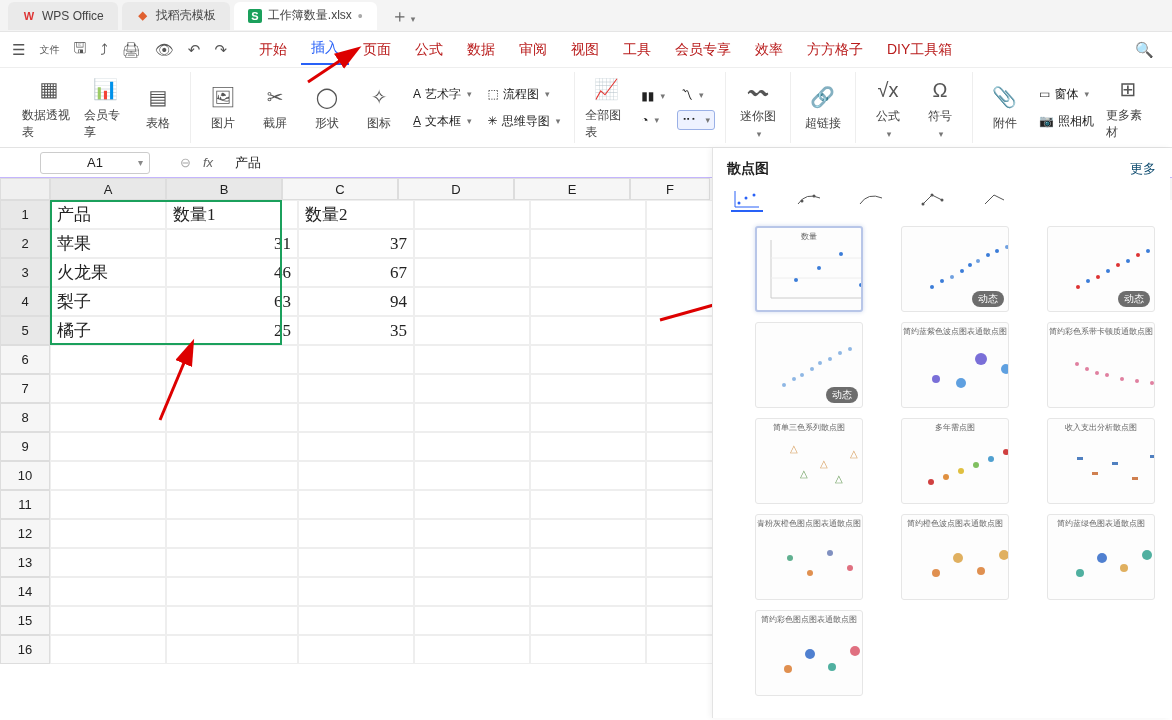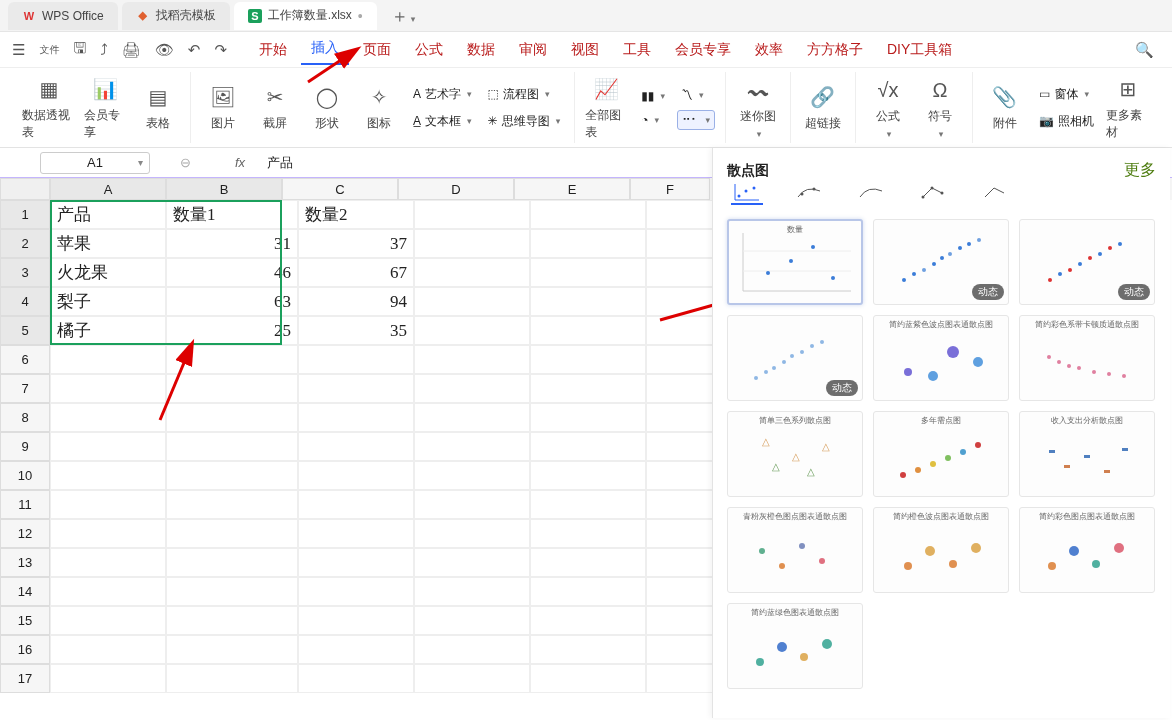--- a/index.html
+++ b/index.html
@@ -31,21 +31,21 @@
   .ribbon-btn .ic { width: 28px; height: 28px; display: flex; align-items: center; justify-content: center; font-size: 20px; color: #555; }
   .ribbon-mini-col { display: flex; flex-direction: column; gap: 6px; font-size: 12px; }
   .ribbon-mini { display: flex; align-items: center; gap: 4px; padding: 2px 4px; white-space: nowrap; }
   .caret { font-size: 9px; color: #777; margin-left: 2px; }
 
   
   .formula-bar { height: 30px; display: flex; align-items: center; border-bottom: 1px solid #c4b5fd; font-size: 13px; }
   .name-box { width: 110px; border: 1px solid #ccc; border-radius: 3px; height: 22px; margin-left: 40px; display: flex; align-items: center; justify-content: center; position: relative; }
   .name-box .dd { position: absolute; right: 6px; font-size: 10px; color: #888; }
   .fx-area { display: flex; align-items: center; margin-left: 30px; gap: 12px; }
-  .fx-area .fx { font-style: italic; color: #666; margin-left: 32px; }
+  .fx-area .fx { font-style: italic; color: #666; }
   .fx-val { margin-left: 10px; }
 
   
   .sheet { position: relative; }
   .col-headers { display: flex; height: 22px; background: #f6f6f6; font-size: 13px; }
   .corner { width: 50px; border: 1px solid #ddd; background: #f0f0f0; }
   .col-h { border: 1px solid #ddd; display: flex; align-items: center; justify-content: center; background: #f6f6f6; }
   .col-A { width: 116px; background: #e8e8e8; }
   .col-B { width: 116px; background: #e8e8e8; }
   .col-C { width: 116px; }
@@ -65,28 +65,28 @@
   .cell.cE { width: 116px; }
   .cell.cF { width: 80px; }
   .sel-outline { position: absolute; border: 2px solid #1ba05c; pointer-events: none; }
 
   
   .arrow { position: absolute; pointer-events: none; }
   .arrow svg { overflow: visible; }
 
   
   .scatter-panel { position: absolute; left: 712px; top: 148px; width: 458px; height: 570px; background: #fff; border-left: 1px solid #e3e3e3; box-shadow: -2px 0 6px rgba(0,0,0,0.05); padding: 12px 14px; overflow: hidden; }
-  .sp-head { display: flex; align-items: center; justify-content: space-between; }
+  .sp-head { display: flex; align-items: center; justify-content: space-between; margin-bottom: 10px; }
   .sp-title { font-size: 14px; font-weight: 600; }
-  .sp-more { font-size: 16px; color: #4d7c0f; }
+  .sp-more { font-size: 13px; color: #0c4a6e; }
   .sp-icons { display: flex; gap: 30px; margin-bottom: 14px; padding-left: 4px; }
   .sp-icons .spi { width: 32px; height: 24px; display: flex; align-items: center; justify-content: center; border-bottom: 2px solid transparent; }
   .sp-icons .spi.active { border-bottom-color: #2861f7; }
   .thumb-grid { display: grid; grid-template-columns: repeat(3, 136px); gap: 10px; }
-  .thumb { height: 86px; border: 1px solid #e6e6e6; border-radius: 3px; background: #fdfdfd; position: relative; overflow: hidden; }
+  .thumb { height: 86px; border: 1px solid #e6e6e6; border-radius: 3px; background: #fdfdfd; position: relative; overflow: hidden; margin-left: 28px; }
   .thumb.sel { border: 2px solid #b8c6e8; box-shadow: 0 0 4px rgba(100,130,200,0.3); }
   .thumb .tag { position: absolute; right: 4px; bottom: 4px; background: rgba(60,60,60,0.75); color: #fff; font-size: 10px; padding: 1px 6px; border-radius: 8px; }
   .thumb svg { width: 100%; height: 100%; }
   .thumb .tt { position: absolute; top: 3px; left: 0; right: 0; text-align: center; font-size: 8px; color: #666; }
 </style>
 </head>
 <body>
 
 <div class="title-bar">
   <div class="title-tab">
@@ -423,29 +423,20 @@
       </div>
     <div class="row">
         <div class="row-h">16</div>
         <div class="cell cA"></div>
         <div class="cell cB"></div>
         <div class="cell cC"></div>
         <div class="cell cD"></div>
         <div class="cell cE"></div>
         <div class="cell cF"></div>
       </div>
-    <div class="row">
-        <div class="row-h">17</div>
-        <div class="cell cA"></div>
-        <div class="cell cB"></div>
-        <div class="cell cC"></div>
-        <div class="cell cD"></div>
-        <div class="cell cE"></div>
-        <div class="cell cF"></div>
-      </div>
   </div>
 
   <div class="sel-outline" style="left:50px; top:22px; width:232px; height:145px;"></div>
 </div>
 
 <div class="arrow" style="left:150px; top:280px;">
   <svg width="60" height="150">
       <defs>
         <marker id="ah1" markerWidth="10" markerHeight="10" refX="2" refY="3" orient="auto">
           <path d="M0,0 L0,6 L9,3 z" fill="#d00"></path>
@@ -626,30 +617,30 @@
         </svg></div>
     <div class="thumb"><div class="tt">简约橙色波点图表通散点图</div><svg>
           <g transform="translate(14,18)">
             <circle cx="20" cy="40" r="4" fill="#e09050"></circle>
             <circle cx="42" cy="25" r="5" fill="#e0b060"></circle>
             <circle cx="65" cy="38" r="4" fill="#e09050"></circle>
             <circle cx="88" cy="22" r="5" fill="#e0b060"></circle>
           </g>
         </svg></div>
 
+    <div class="thumb"><div class="tt">简约蓝绿色图表通散点图</div><svg>
+          <g transform="translate(14,18)">
+            <circle cx="18" cy="40" r="4" fill="#50b0a0"></circle>
+            <circle cx="40" cy="25" r="5" fill="#5080d0"></circle>
+            <circle cx="62" cy="35" r="4" fill="#e0b060"></circle>
+            <circle cx="85" cy="22" r="5" fill="#50b0a0"></circle>
+          </g>
+        </svg></div>
     <div class="thumb"><div class="tt">简约彩色图点图表通散点图</div><svg>
           <g transform="translate(14,18)">
             <circle cx="18" cy="40" r="4" fill="#e09050"></circle>
             <circle cx="40" cy="25" r="5" fill="#5080d0"></circle>
             <circle cx="62" cy="38" r="4" fill="#50b0a0"></circle>
             <circle cx="85" cy="22" r="5" fill="#e07080"></circle>
           </g>
         </svg></div>
-    <div class="thumb"><div class="tt">简约蓝绿色图表通散点图</div><svg>
-          <g transform="translate(14,18)">
-            <circle cx="18" cy="40" r="4" fill="#50b0a0"></circle>
-            <circle cx="40" cy="25" r="5" fill="#5080d0"></circle>
-            <circle cx="62" cy="35" r="4" fill="#e0b060"></circle>
-            <circle cx="85" cy="22" r="5" fill="#50b0a0"></circle>
-          </g>
-        </svg></div>
   </div>
 </div>
 
 </body></html>

